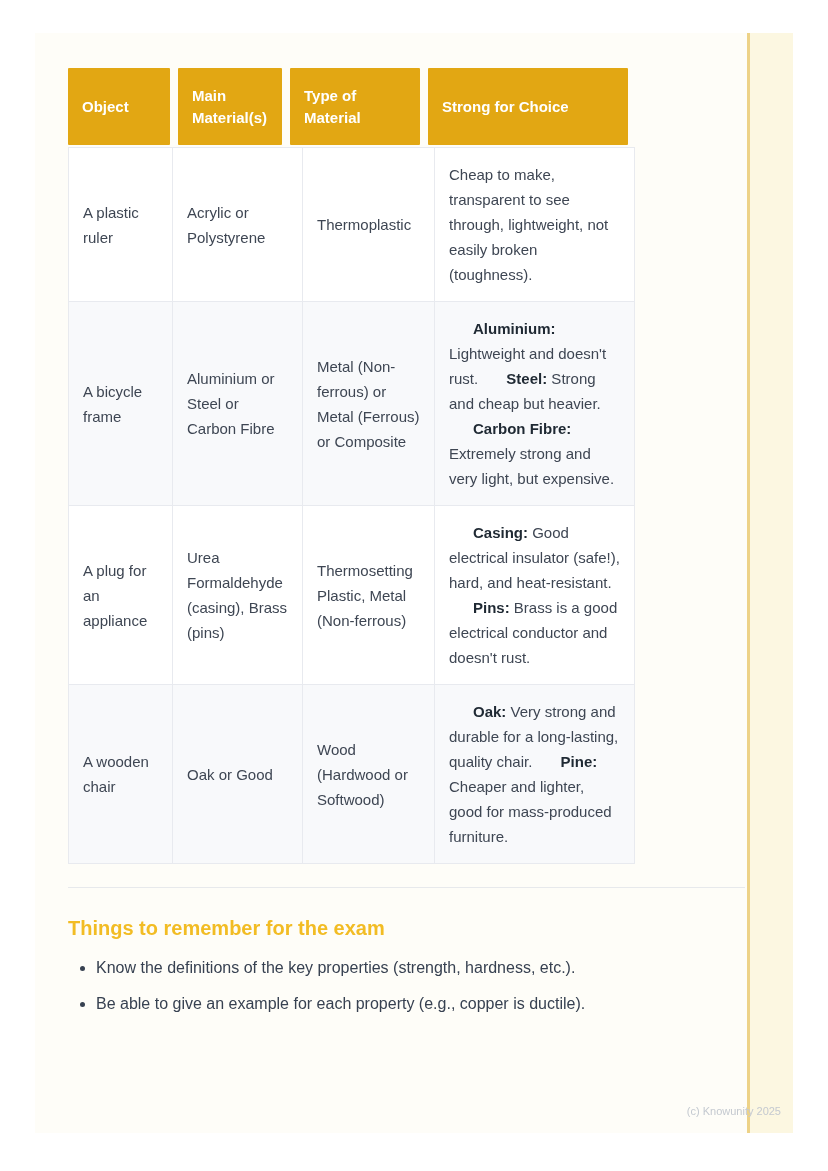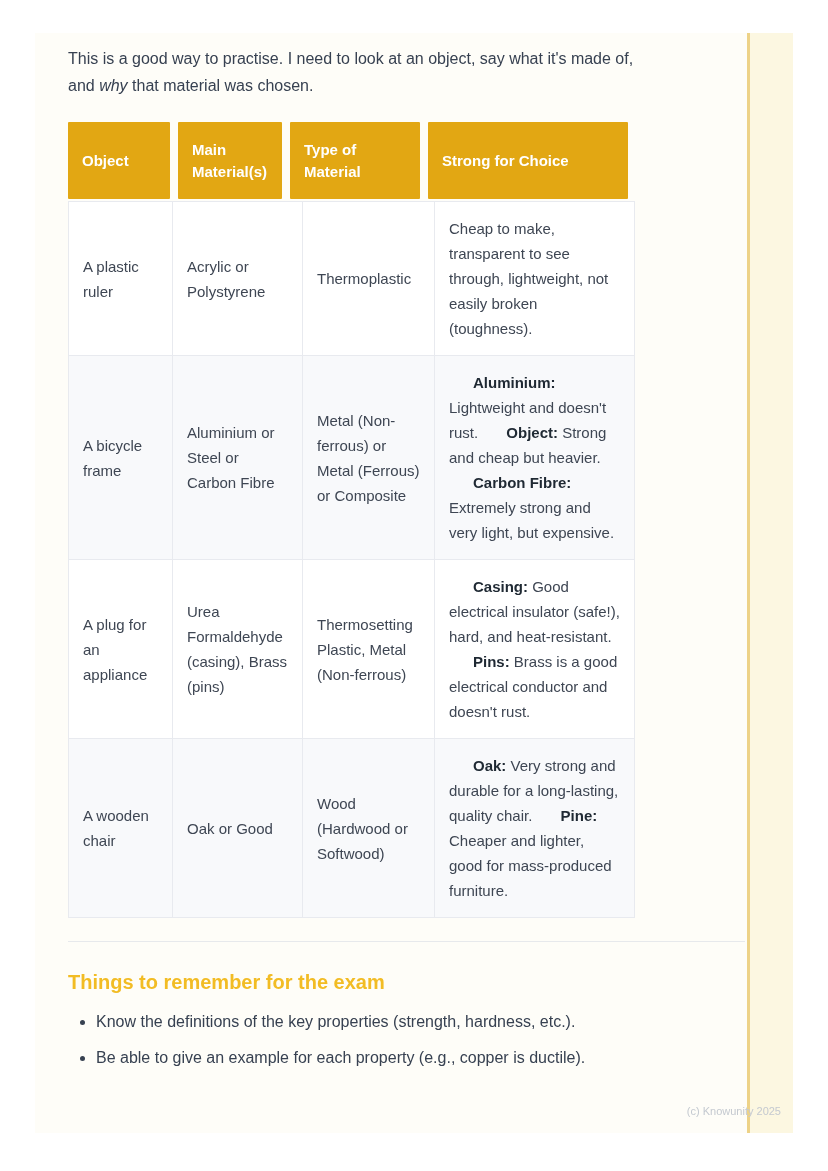--- a/index.html
+++ b/index.html
@@ -110,21 +110,20 @@
     z-index: 2;
   }
 </style>
 </head>
 <body>
 
 <div class="page">
   <div class="accent-band"></div>
 
   <div class="content">
-    <p class="intro"><span>This is a good way to practise. I need to look at an object, say what it's made of, and </span><i>why</i><span> that material was chosen.</span></p>
 
     <div class="tbl-wrap">
       <div class="tbl-head">
         <div class="hcell hc0">Object</div>
         <div class="hcell hc1">Main Material(s)</div>
         <div class="hcell hc2">Type of Material</div>
         <div class="hcell hc3">Strong for Choice</div>
       </div>
       <table class="body-table">
         <colgroup>
@@ -137,21 +136,21 @@
             <tr>
               <td>A plastic ruler</td>
               <td>Acrylic or Polystyrene</td>
               <td>Thermoplastic</td>
               <td><span>Cheap to make, transparent to see through, lightweight, not easily broken (toughness).</span></td>
             </tr>
             <tr class="alt">
               <td>A bicycle frame</td>
               <td>Aluminium or Steel or Carbon Fibre</td>
               <td>Metal (Non-ferrous) or Metal (Ferrous) or Composite</td>
-              <td><b>Aluminium:</b><span> Lightweight and doesn't rust. </span><b>Object:</b><span> Strong and cheap but heavier. </span><b>Carbon Fibre:</b><span> Extremely strong and very light, but expensive.</span></td>
+              <td><b>Aluminium:</b><span> Lightweight and doesn't rust. </span><b>Steel:</b><span> Strong and cheap but heavier. </span><b>Carbon Fibre:</b><span> Extremely strong and very light, but expensive.</span></td>
             </tr>
             <tr>
               <td>A plug for an appliance</td>
               <td>Urea Formaldehyde (casing), Brass (pins)</td>
               <td>Thermosetting Plastic, Metal (Non-ferrous)</td>
               <td><b>Casing:</b><span> Good electrical insulator (safe!), hard, and heat-resistant. </span><b>Pins:</b><span> Brass is a good electrical conductor and doesn't rust.</span></td>
             </tr>
             <tr class="alt">
               <td>A wooden chair</td>
               <td>Oak or Good</td>

